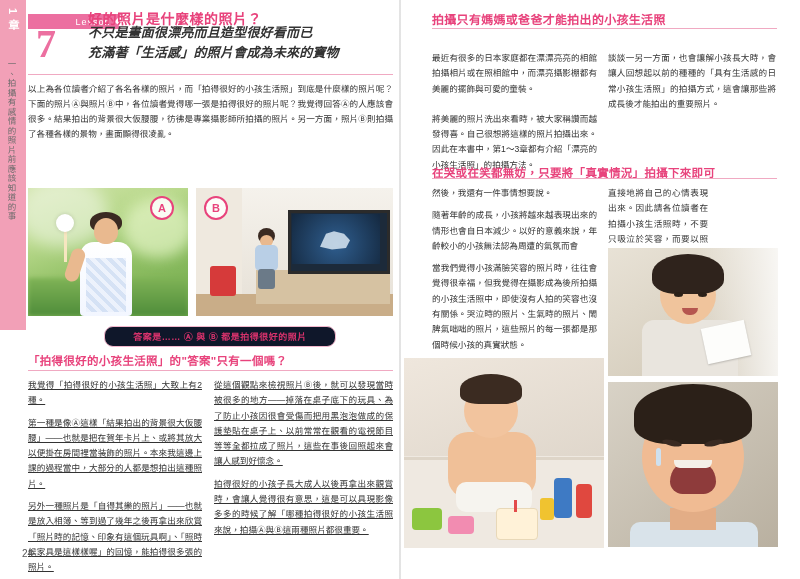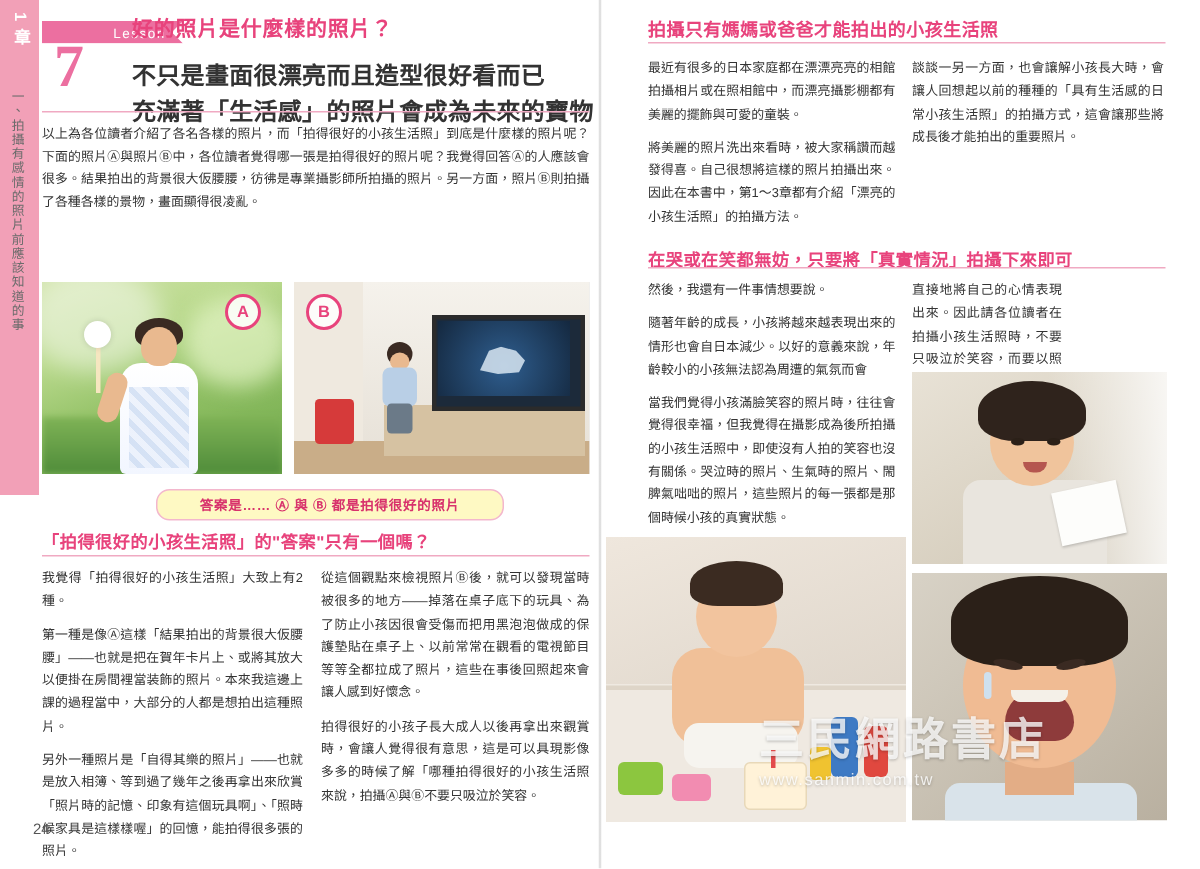--- a/index.html
+++ b/index.html
@@ -49,23 +49,23 @@
     line-height:1;
   }
 
   
   .title-main{
     position:absolute;left:88px;top:8px;width:300px;
     font-size:14px;font-weight:bold;color:#e8437c;
     letter-spacing:.5px;
   }
   .title-sub{
-    position:absolute;left:88px;top:40px;width:310px;
-    font-size:16px;font-weight:bold;color:#333;
-    line-height:1.5;letter-spacing:.2px;
+    position:absolute;left:88px;top:23px;width:310px;
+    font-size:13px;font-weight:bold;color:#333;
+    line-height:1.5;letter-spacing:.2px;font-style:italic;
   }
   .title-rule{
     position:absolute;left:28px;top:74px;width:365px;height:1px;background:#f0a9c2;
   }
 
   
   .intro-text{
     position:absolute;left:28px;top:82px;width:365px;
     font-size:8.6px;line-height:1.75;color:#333;text-align:justify;
   }
@@ -106,51 +106,51 @@
   #photo-b .boy .f{position:absolute;left:8px;top:7px;width:13px;height:12px;background:#e9b98f;border-radius:50%;}
   #photo-b .boy .t{position:absolute;left:3px;top:17px;width:23px;height:26px;background:#b9cfe6;border-radius:5px;}
   #photo-b .boy .l{position:absolute;left:6px;top:41px;width:17px;height:20px;background:#6b7a88;border-radius:3px;}
   #photo-b .redbox{position:absolute;left:14px;top:78px;width:26px;height:30px;background:#d63a3a;border-radius:3px;}
   #photo-b .floor{position:absolute;left:0;bottom:0;width:100%;height:22px;background:#c9ad88;}
   #photo-b .tag{left:8px;top:8px;}
 
   
   .answer-banner{
     position:absolute;left:104px;top:326px;width:230px;height:19px;
-    background:#fef9c3;border:1px solid #f3b7cd;border-radius:9px;
+    background:#0f172a;border:1px solid #f3b7cd;border-radius:9px;
     display:flex;align-items:center;justify-content:center;
     font-size:9px;color:#d8326c;font-weight:bold;letter-spacing:.5px;
   }
 
   
   .lsec-title{
     position:absolute;left:28px;top:352px;width:370px;
     font-size:11.5px;font-weight:bold;color:#e8437c;letter-spacing:.3px;
   }
   .lsec-rule{position:absolute;left:28px;top:370px;width:365px;height:1px;background:#f0a9c2;}
 
   .colL{position:absolute;left:28px;top:378px;width:174px;font-size:8.6px;line-height:1.78;text-align:justify;color:#333;}
   .colR{position:absolute;left:214px;top:378px;width:179px;font-size:8.6px;line-height:1.78;text-align:justify;color:#333;}
-  .colL p,.colR p{margin:0 0 7px 0;}
+  .colL p,.colR p{margin:0 0 7px 0;text-decoration:underline;}
 
   
   .pagenum{position:absolute;left:22px;top:548px;font-size:10px;color:#555;}
 
   
   .spine{position:absolute;left:399px;top:0;width:2px;height:579px;background:linear-gradient(to right,#efefef,#d8d8d8,#efefef);}
 
   
   .r-title1{
     position:absolute;left:432px;top:10px;width:345px;
     font-size:12px;font-weight:bold;color:#e8437c;letter-spacing:.3px;
   }
   .r-rule1{position:absolute;left:432px;top:28px;width:345px;height:1px;background:#f0a9c2;}
   .r-col1{position:absolute;left:432px;top:36px;width:165px;font-size:8.6px;line-height:1.78;text-align:justify;color:#333;}
   .r-col2{position:absolute;left:608px;top:36px;width:168px;font-size:8.6px;line-height:1.78;text-align:justify;color:#333;}
-  .r-col1 p,.r-col2 p{margin:2px 0 7px 0;}
+  .r-col1 p,.r-col2 p{margin:15px 0 7px 0;}
 
   .r-title2{
     position:absolute;left:432px;top:164px;width:345px;
     font-size:11.5px;font-weight:bold;color:#e8437c;letter-spacing:.3px;
   }
   .r-rule2{position:absolute;left:432px;top:178px;width:345px;height:1px;background:#f0a9c2;}
   .r-col3{position:absolute;left:432px;top:186px;width:165px;font-size:8.6px;line-height:1.78;text-align:justify;color:#333;}
   .r-col4{position:absolute;left:608px;top:186px;width:100px;font-size:8.6px;line-height:1.78;text-align:justify;color:#333;}
   .r-col3 p,.r-col4 p{margin:0 0 7px 0;}
 
@@ -270,21 +270,21 @@
   <div class="lsec-title">「拍得很好的小孩生活照」的"答案"只有一個嗎？</div>
   <div class="lsec-rule"></div>
 
   <div class="colL">
     <p>我覺得「拍得很好的小孩生活照」大致上有2種。</p>
     <p>第一種是像Ⓐ這樣「結果拍出的背景很大仮腰腰」——也就是把在賀年卡片上、或將其放大以便掛在房間裡當装飾的照片。本來我這邊上課的過程當中，大部分的人都是想拍出這種照片。</p>
     <p>另外一種照片是「自得其樂的照片」——也就是放入相簿、等到過了幾年之後再拿出來欣賞「照片時的記憶、印象有這個玩具啊」、「照時候家具是這樣樣喔」的回憶，能拍得很多張的照片。</p>
   </div>
   <div class="colR">
     <p>從這個觀點來檢視照片Ⓑ後，就可以發現當時被很多的地方——掉落在桌子底下的玩具、為了防止小孩因很會受傷而把用黑泡泡做成的保護墊貼在桌子上、以前常常在觀看的電視節目等等全都拉成了照片，這些在事後回照起來會讓人感到好懷念。</p>
-    <p>拍得很好的小孩子長大成人以後再拿出來觀賞時，會讓人覺得很有意思，這是可以具現影像多多的時候了解「哪種拍得很好的小孩生活照來說，拍攝Ⓐ與Ⓑ不要只吸泣於笑容。</p>
+    <p>拍得很好的小孩子長大成人以後再拿出來觀賞時，會讓人覺得很有意思，這是可以具現影像多多的時候了解「哪種拍得很好的小孩生活照來說，拍攝Ⓐ與Ⓑ這兩種照片都很重要。</p>
   </div>
 
   <div class="pagenum">24</div>
 
   <div class="spine"></div>
 
   <div class="r-title1">拍攝只有媽媽或爸爸才能拍出的小孩生活照</div>
   <div class="r-rule1"></div>
 
   <div class="r-col1">
@@ -342,18 +342,14 @@
     <div class="baby-hair"></div>
     <div class="toy1"></div>
     <div class="toy2"></div>
     <div class="toy3"></div>
     <div class="toy4"></div>
     <div class="toy5"></div>
     <div class="cake"></div>
     <div class="candle"></div>
   </div>
 
-  <div class="watermark">
-    <div class="wm-main">三民網路書店</div>
-    <div class="wm-sub">www.sanmin.com.tw</div>
-  </div>
 
 </div>
 
 </body></html>

